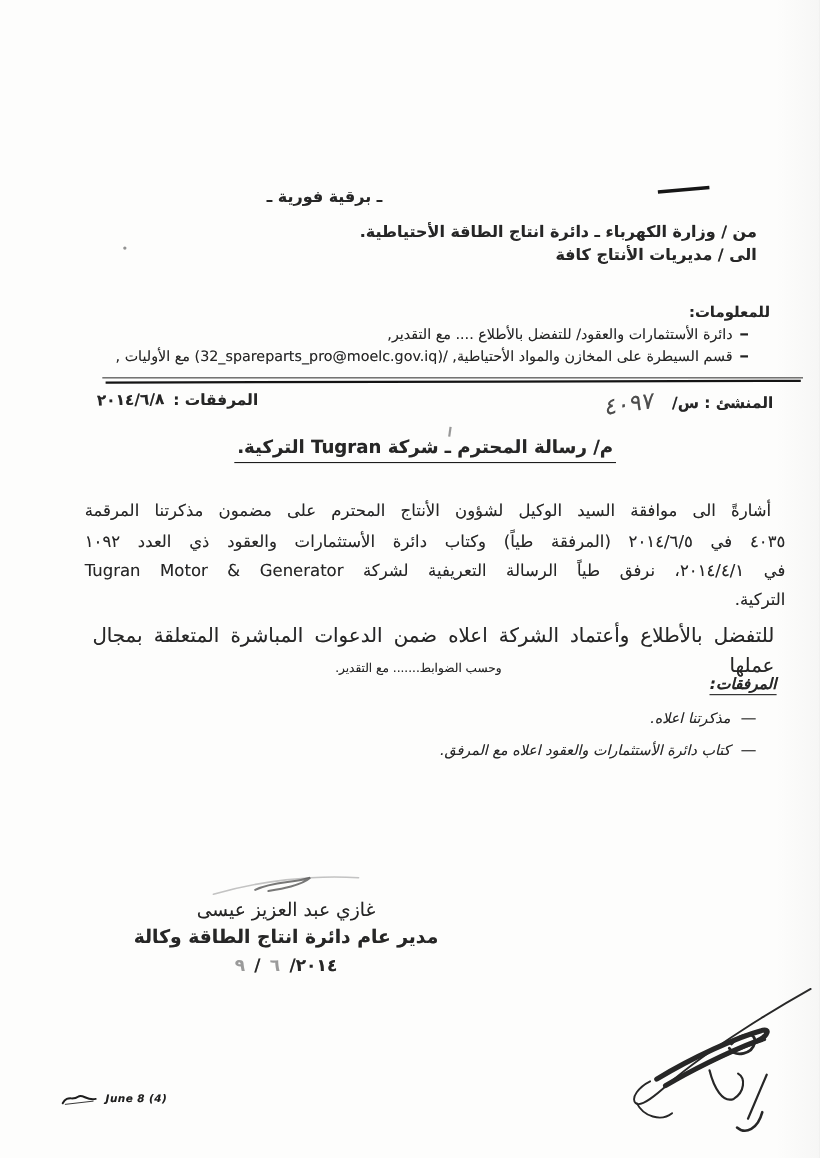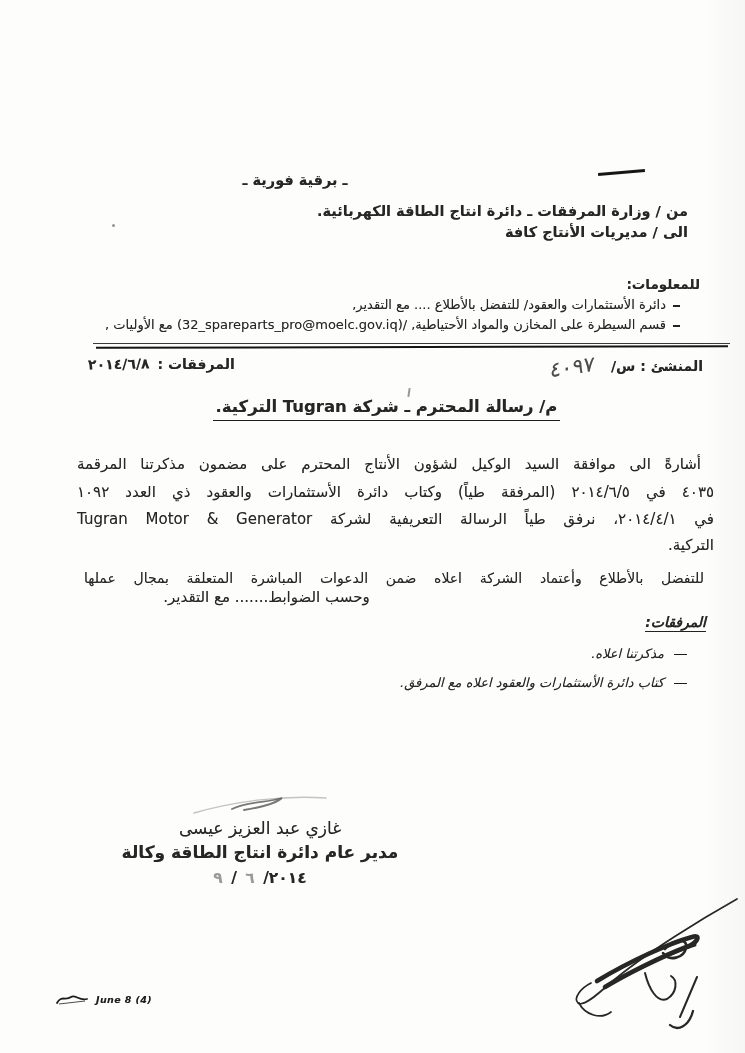--- a/index.html
+++ b/index.html
@@ -62,24 +62,24 @@
     border-bottom:1.6px solid #1d1d1d; padding:0 3px 4px; }
 
   .body-just { left:77px; top:451px; width:637px; font-size:15px;
     line-height:27.5px; text-align:justify; text-align-last:justify;
     text-indent:13px; }
   .body-last { left:77px; top:536px; width:637px; font-size:15px;
     text-align:right; padding-left:0; padding-right:0; }
   .body-last span { margin-right:-169px; }
   .body-last { padding-right:169px; }
 
-  .body2-just { left:84px; top:565px; width:620px; font-size:14px;
+  .body2-just { left:84px; top:565px; width:620px; font-size:18px;
     line-height:27px; text-align:justify; text-align-last:justify; }
-  .body2-end { left:77px; top:588px; width:637px; font-size:15px;
-    text-align:center; padding-right:258px; white-space:nowrap; }
+  .body2-end { left:77px; top:601px; width:637px; font-size:11px;
+    text-align:right; padding-right:258px; white-space:nowrap; }
 
   .attachments { right:58px; top:614px; text-align:right; font-size:13px;font-style:italic; }
   .att-label { display:inline-block; font-weight:700; font-size:14px;
     border-bottom:1.4px solid #222; padding-bottom:1px; margin-right:-19px; }
   .att-item { margin-top:14px; white-space:nowrap; }
   .adash { display:inline-block; width:13px; height:1.8px; background:#1c1c1c;
     vertical-align:middle; margin-left:10px; }
 
   .sig { left:110px; top:791px; width:300px; text-align:center; }
   .sig-flourish { display:block; margin:0 auto 1px auto; }
@@ -99,21 +99,21 @@
 </head>
 <body>
 
 <div class="page">
 
   <div class="abs top-dash"></div>
 
   <div class="abs telegram">ـ برقية فورية ـ</div>
 
   <div class="abs fromto">
-    <div>من / وزارة المرفقات ـ دائرة انتاج الطاقة الكهربائية.</div>
+    <div>من / وزارة الكهرباء ـ دائرة انتاج الطاقة الأحتياطية.</div>
     <div>الى /  مديريات الأنتاج كافة</div>
   </div>
 
   <div class="abs speck"></div>
 
   <div class="abs info">
     <div class="info-label">للمعلومات:</div>
     <div class="info-item">
       <span class="bdash"></span><span>دائرة الأستثمارات والعقود/ للتفضل بالأطلاع .... مع التقدير,</span>
     </div>

